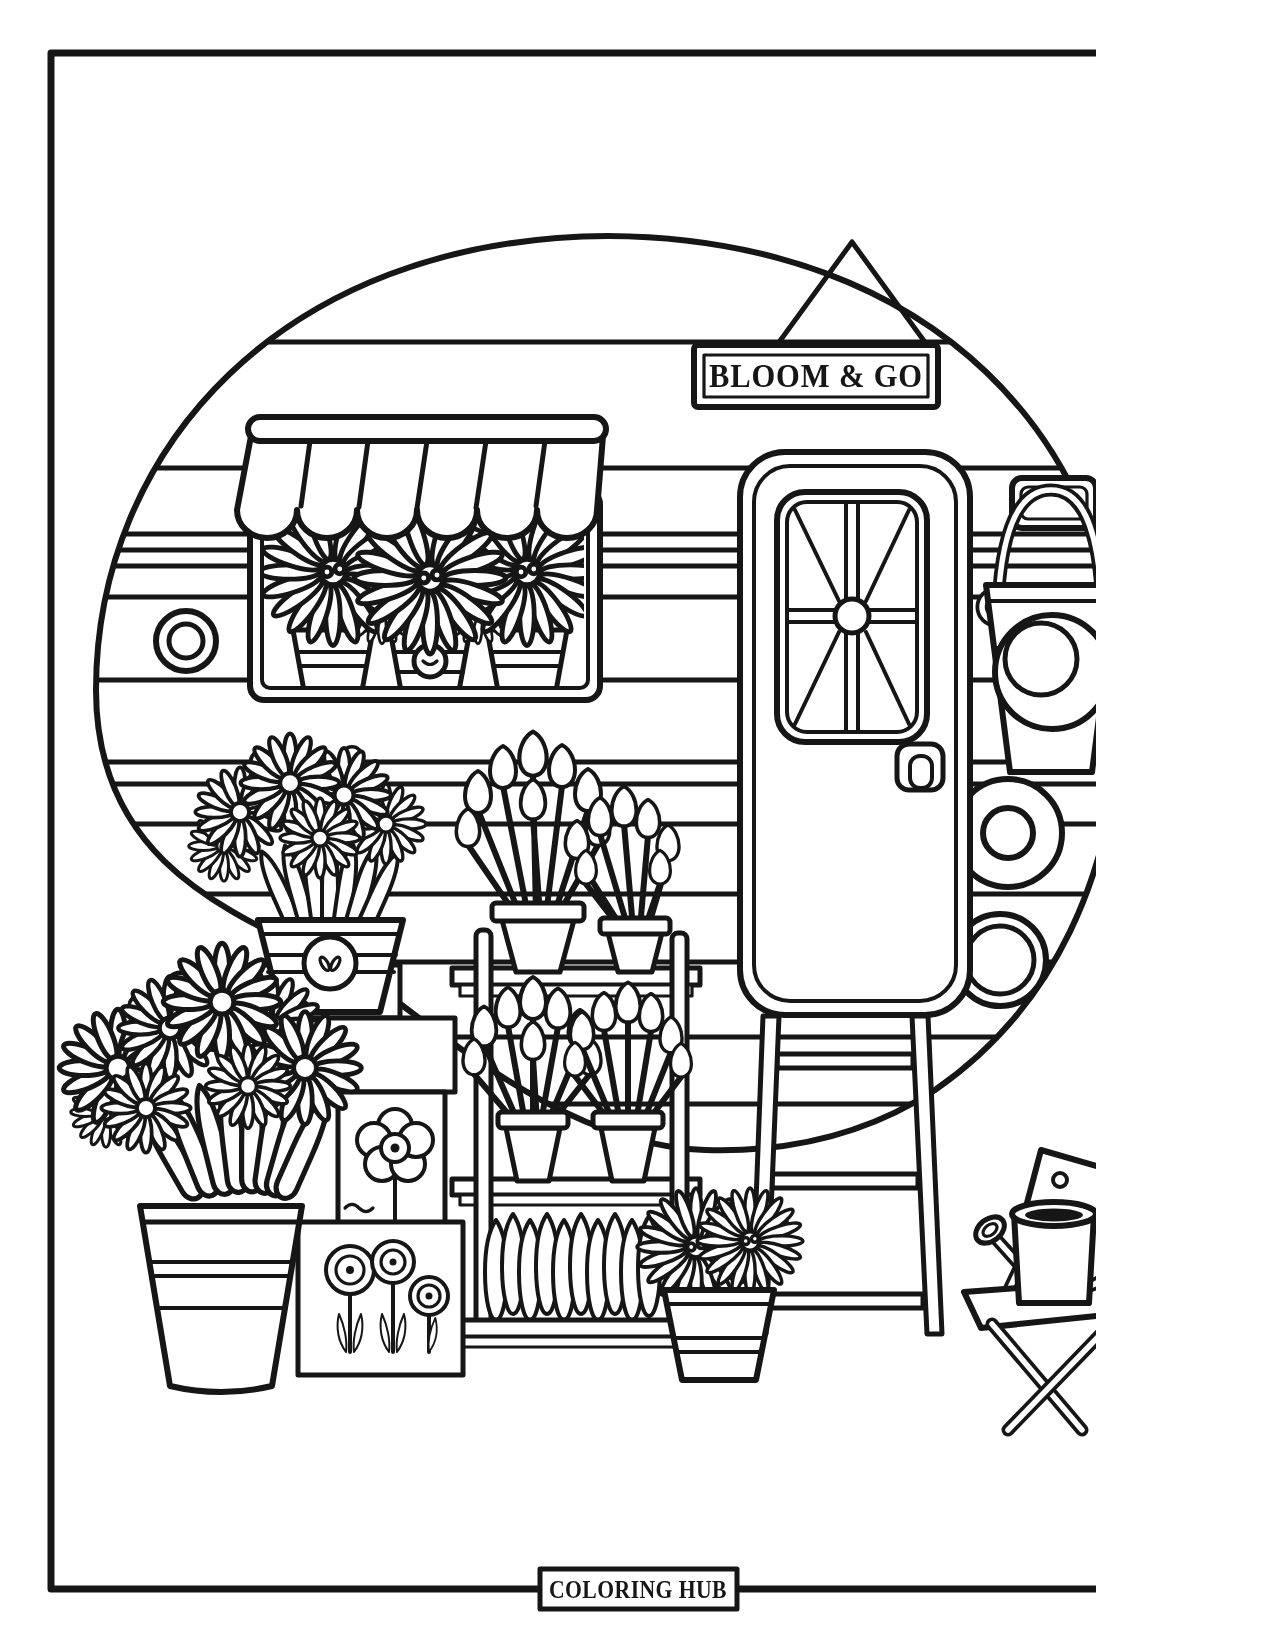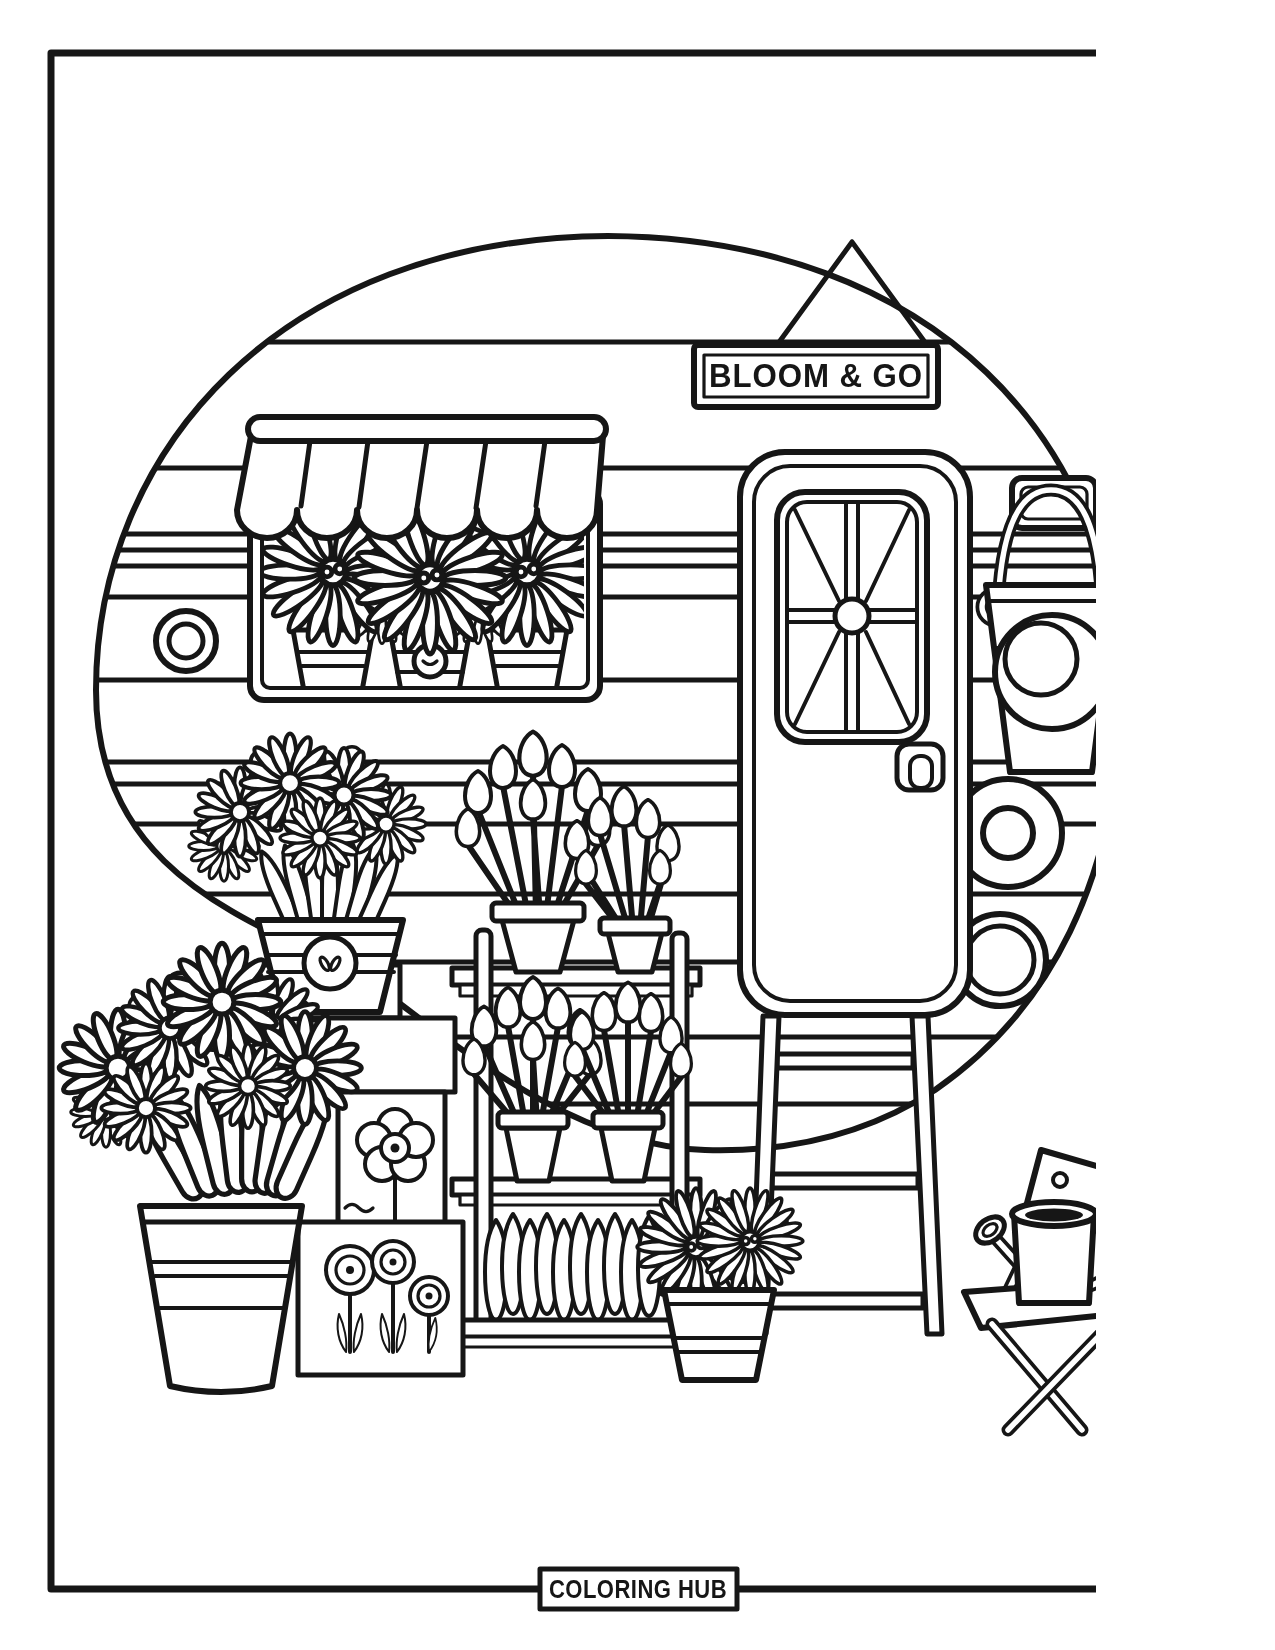--- a/index.html
+++ b/index.html
@@ -1,18 +1,18 @@
 <!DOCTYPE html>
 <html style="--ink: #161616; --paper: #ffffff;"><head>
 <meta charset="utf-8">
 <title>Coloring Page</title>
 <style>
   html,body{margin:0;padding:0;background:#fff;}
   .page{width:1096px;height:1650px;position:relative;background:var(--paper,#fff);overflow:hidden;
-        font-family:Liberation Sans, sans-serif;}
+        font-family:Liberation Serif, serif;}
   svg{display:block}
   svg *{stroke-linecap:round;stroke-linejoin:round}
   .o7{fill:none;stroke:var(--ink,#161616);stroke-width:7}
   .o6{fill:var(--paper,#fff);stroke:var(--ink,#161616);stroke-width:6}
   .o5{fill:var(--paper,#fff);stroke:var(--ink,#161616);stroke-width:5}
   .pw4{fill:var(--paper,#fff);stroke:var(--ink,#161616);stroke-width:4}
   .pw3{fill:var(--paper,#fff);stroke:var(--ink,#161616);stroke-width:3.2}
   .l5{fill:none;stroke:var(--ink,#161616);stroke-width:5}
   .l4{fill:none;stroke:var(--ink,#161616);stroke-width:4}
   .l3{fill:none;stroke:var(--ink,#161616);stroke-width:3.2}

